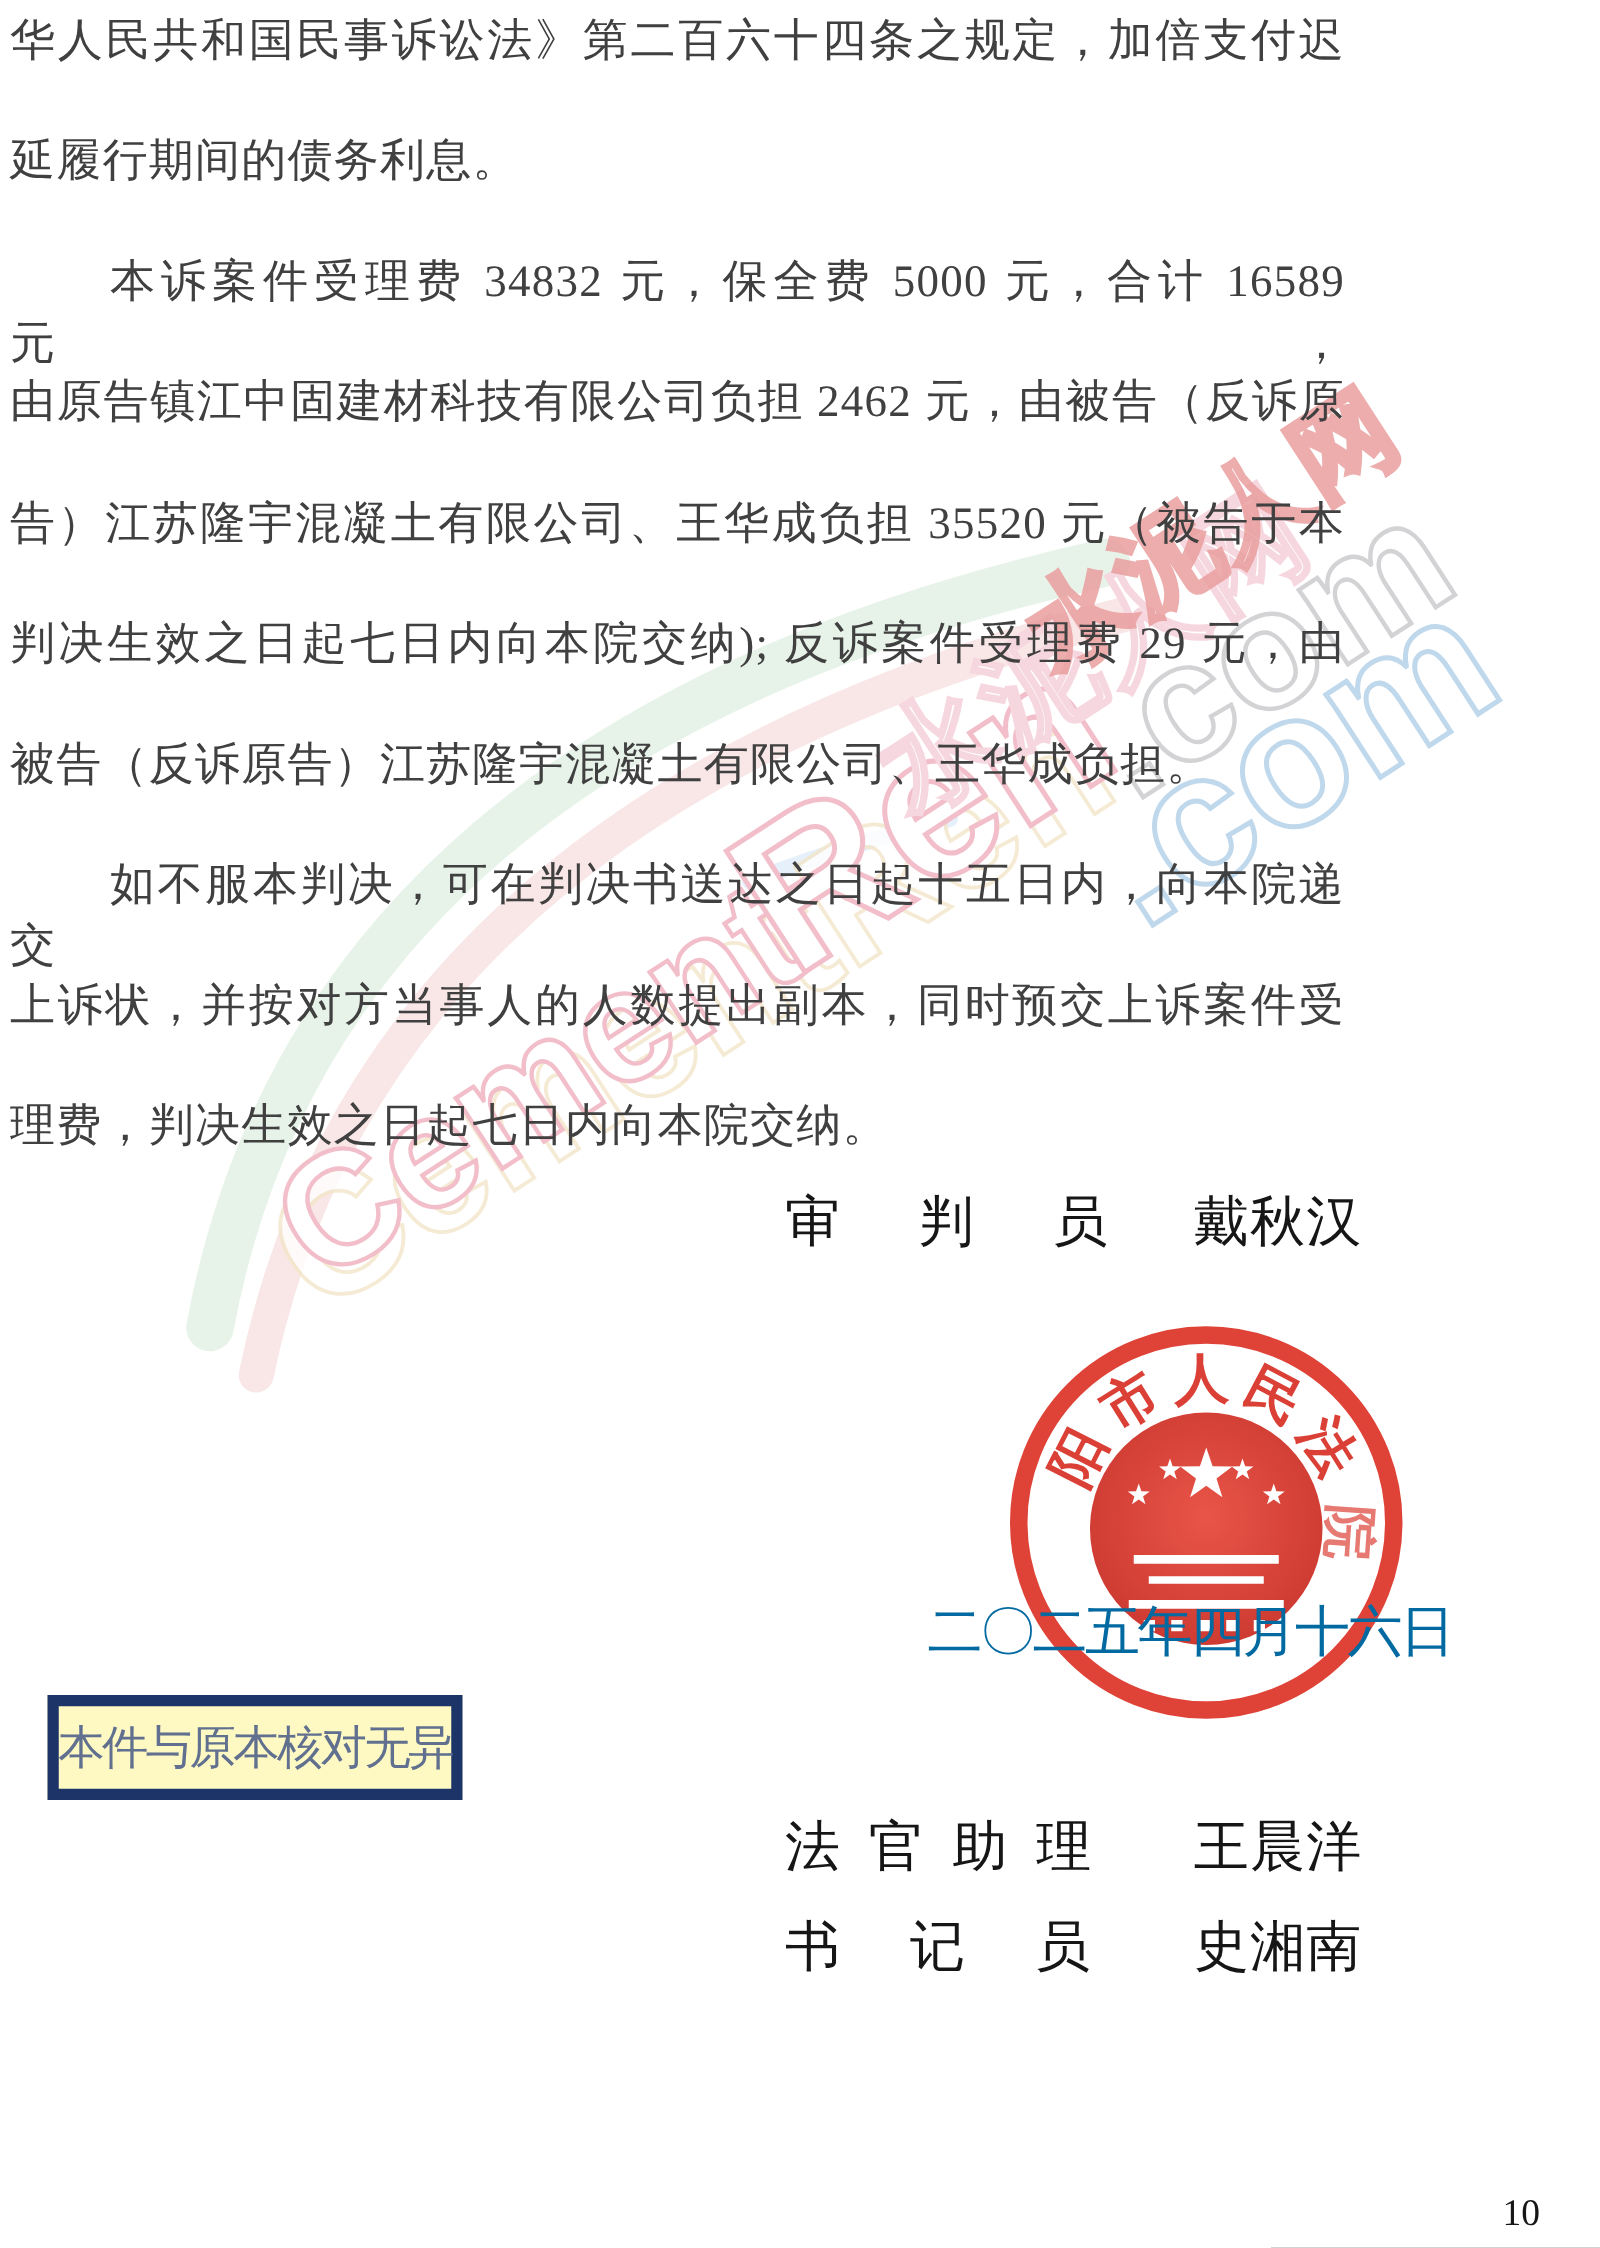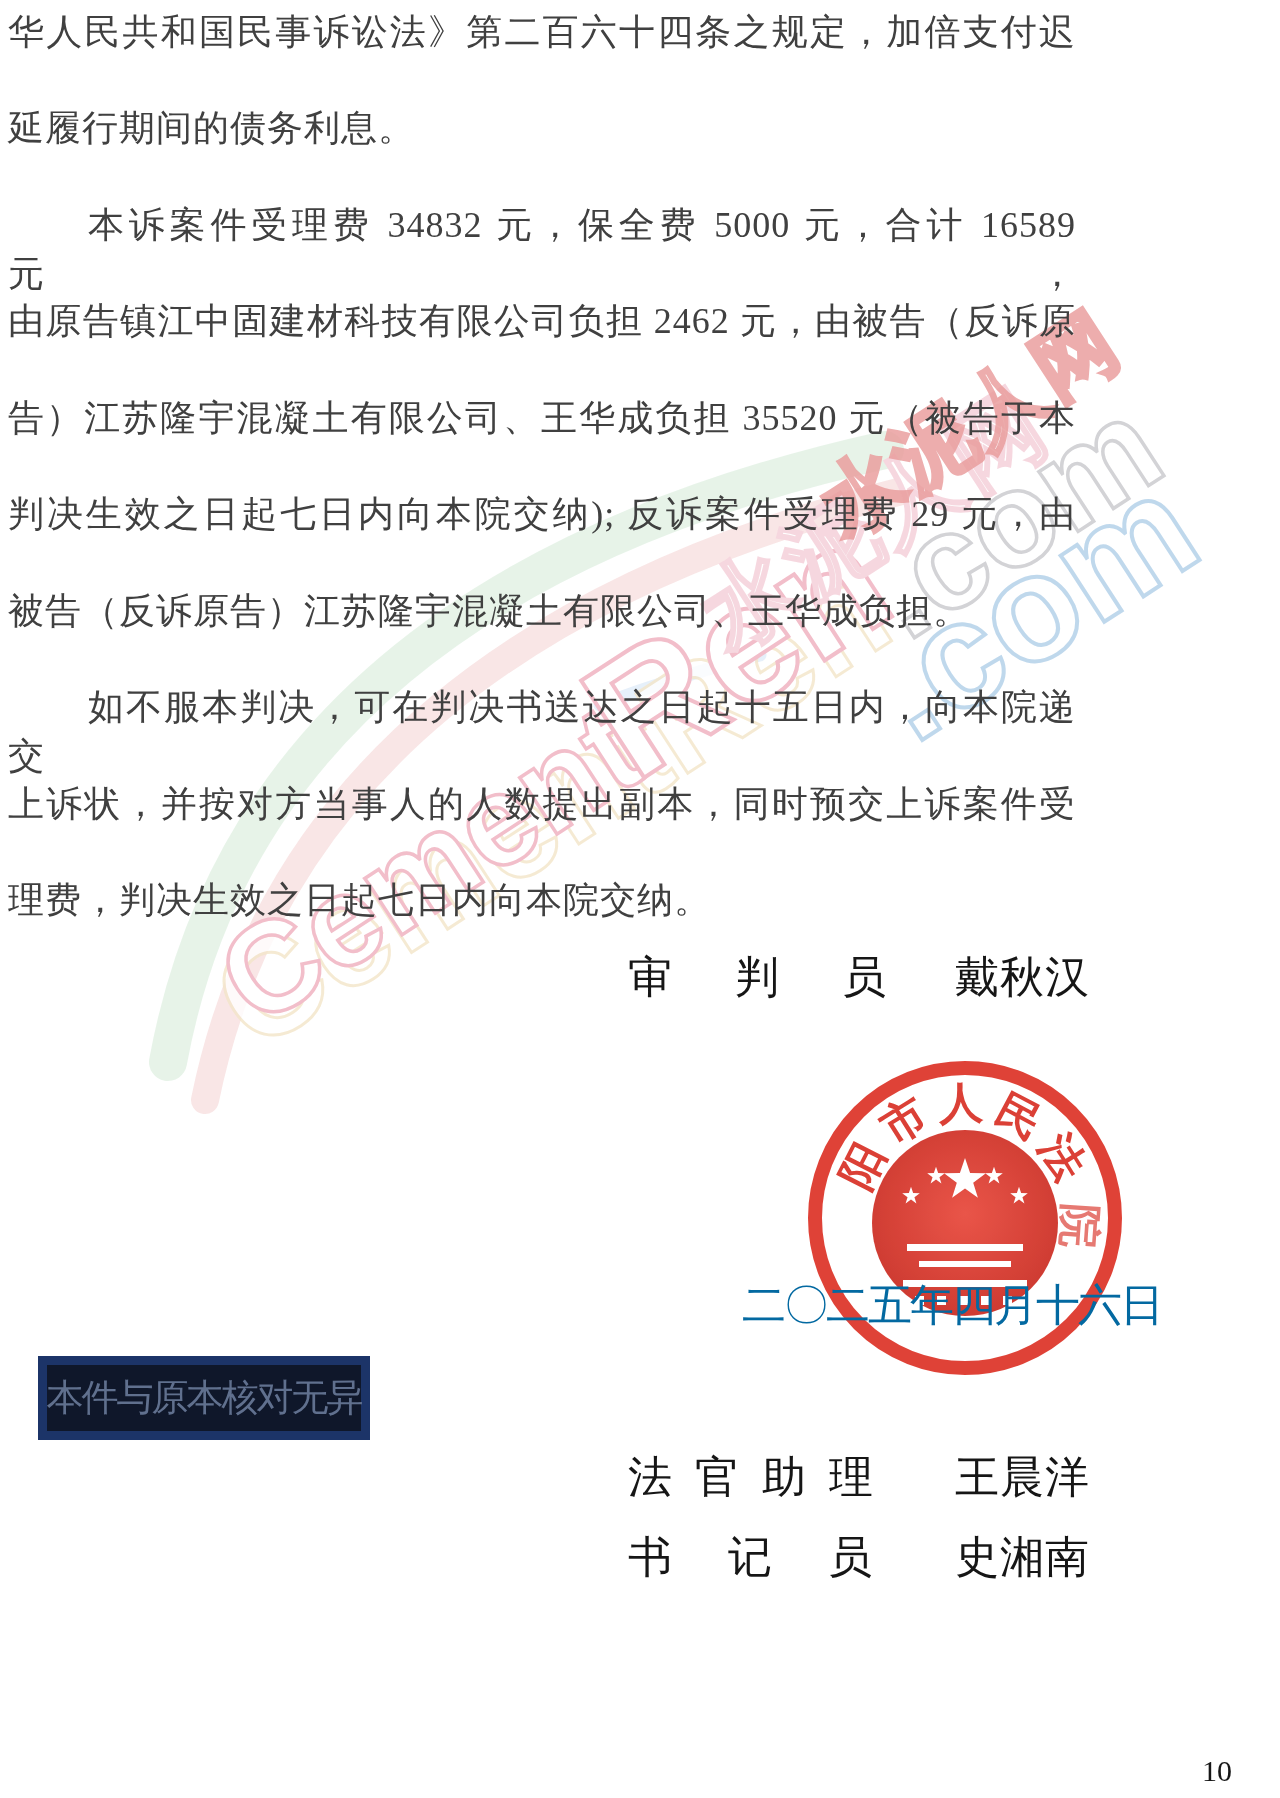--- a/index.html
+++ b/index.html
@@ -40,21 +40,21 @@
   .seal{position:absolute;left:795px;top:1048px;z-index:2;}
   
   .date-line{
     position:absolute;left:742px;top:1276px;z-index:4;
     font-size:44px;color:#0369a1;letter-spacing:-2px;white-space:nowrap;
   }
   
   .verify-stamp{
     position:absolute;left:38px;top:1356px;width:332px;height:84px;
     border:9px solid #1c3468;box-sizing:border-box;
-    background:#0f172a;z-index:4;
+    background:#fef9c3;z-index:4;
     display:flex;align-items:center;justify-content:center;
   }
   .verify-stamp .stamp-text{
     font-size:37px;color:#60708e;letter-spacing:-2px;white-space:nowrap;
     font-family:"Liberation Serif","DejaVu Serif",serif;
   }
   
   .page-number{
     position:absolute;left:1202px;top:1754px;z-index:3;
     font-size:30px;color:#161616;

